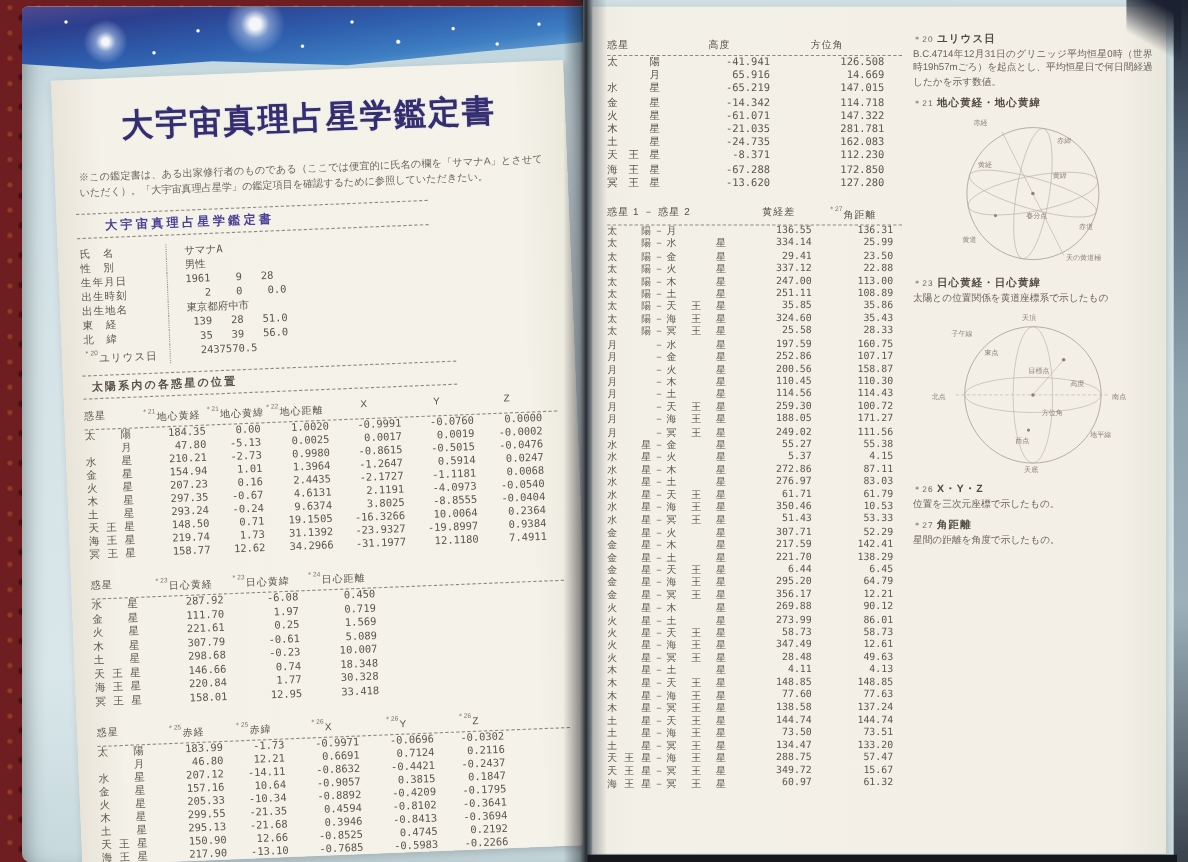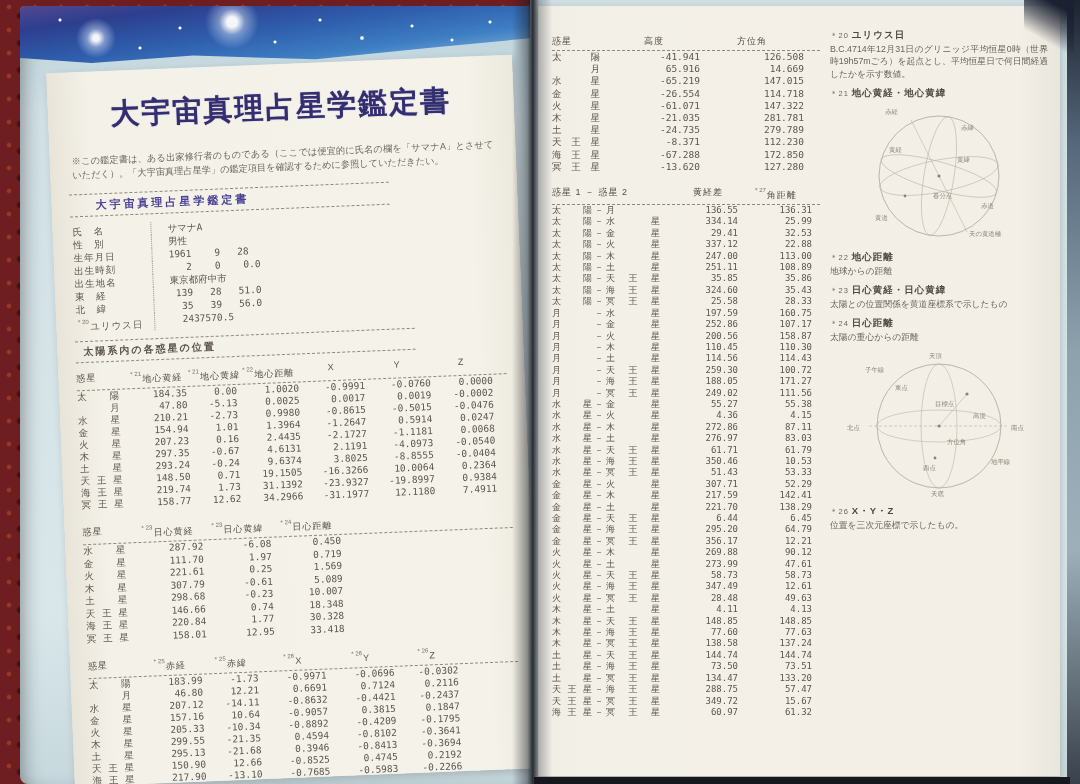--- a/index.html
+++ b/index.html
@@ -425,37 +425,37 @@
             <span class="cell num c1">65.916</span>
             <span class="cell num c2">14.669</span>
           </div>
           <div class="tr">
             <span class="cell c0"><span class="pn">水星</span></span>
             <span class="cell num c1">-65.219</span>
             <span class="cell num c2">147.015</span>
           </div>
           <div class="tr">
             <span class="cell c0"><span class="pn">金星</span></span>
-            <span class="cell num c1">-26.554</span>
+            <span class="cell num c1">-14.342</span>
             <span class="cell num c2">114.718</span>
           </div>
           <div class="tr">
             <span class="cell c0"><span class="pn">火星</span></span>
             <span class="cell num c1">-61.071</span>
             <span class="cell num c2">147.322</span>
           </div>
           <div class="tr">
             <span class="cell c0"><span class="pn">木星</span></span>
             <span class="cell num c1">-21.035</span>
             <span class="cell num c2">281.781</span>
           </div>
           <div class="tr">
             <span class="cell c0"><span class="pn">土星</span></span>
             <span class="cell num c1">-24.735</span>
-            <span class="cell num c2">279.789</span>
+            <span class="cell num c2">162.083</span>
           </div>
           <div class="tr">
             <span class="cell c0"><span class="pn">天王星</span></span>
             <span class="cell num c1">-8.371</span>
             <span class="cell num c2">112.230</span>
           </div>
           <div class="tr">
             <span class="cell c0"><span class="pn">海王星</span></span>
             <span class="cell num c1">-67.288</span>
             <span class="cell num c2">172.850</span>
@@ -478,21 +478,21 @@
             <span class="cell num c2">136.31</span>
           </div>
           <div class="tr">
             <span class="cell c0"><span class="pn p1">太陽</span><span class="dashj">－</span><span class="pn p2">水星</span></span>
             <span class="cell num c1">334.14</span>
             <span class="cell num c2">25.99</span>
           </div>
           <div class="tr">
             <span class="cell c0"><span class="pn p1">太陽</span><span class="dashj">－</span><span class="pn p2">金星</span></span>
             <span class="cell num c1">29.41</span>
-            <span class="cell num c2">32.53</span>
+            <span class="cell num c2">23.50</span>
           </div>
           <div class="tr">
             <span class="cell c0"><span class="pn p1">太陽</span><span class="dashj">－</span><span class="pn p2">火星</span></span>
             <span class="cell num c1">337.12</span>
             <span class="cell num c2">22.88</span>
           </div>
           <div class="tr">
             <span class="cell c0"><span class="pn p1">太陽</span><span class="dashj">－</span><span class="pn p2">木星</span></span>
             <span class="cell num c1">247.00</span>
             <span class="cell num c2">113.00</span>
@@ -557,21 +557,21 @@
             <span class="cell num c1">249.02</span>
             <span class="cell num c2">111.56</span>
           </div>
           <div class="tr">
             <span class="cell c0"><span class="pn p1">水星</span><span class="dashj">－</span><span class="pn p2">金星</span></span>
             <span class="cell num c1">55.27</span>
             <span class="cell num c2">55.38</span>
           </div>
           <div class="tr">
             <span class="cell c0"><span class="pn p1">水星</span><span class="dashj">－</span><span class="pn p2">火星</span></span>
-            <span class="cell num c1">4.36</span>
+            <span class="cell num c1">5.37</span>
             <span class="cell num c2">4.15</span>
           </div>
           <div class="tr">
             <span class="cell c0"><span class="pn p1">水星</span><span class="dashj">－</span><span class="pn p2">木星</span></span>
             <span class="cell num c1">272.86</span>
             <span class="cell num c2">87.11</span>
           </div>
           <div class="tr">
             <span class="cell c0"><span class="pn p1">水星</span><span class="dashj">－</span><span class="pn p2">土星</span></span>
             <span class="cell num c1">276.97</span>
@@ -623,21 +623,21 @@
             <span class="cell num c2">12.21</span>
           </div>
           <div class="tr">
             <span class="cell c0"><span class="pn p1">火星</span><span class="dashj">－</span><span class="pn p2">木星</span></span>
             <span class="cell num c1">269.88</span>
             <span class="cell num c2">90.12</span>
           </div>
           <div class="tr">
             <span class="cell c0"><span class="pn p1">火星</span><span class="dashj">－</span><span class="pn p2">土星</span></span>
             <span class="cell num c1">273.99</span>
-            <span class="cell num c2">47.61</span>
+            <span class="cell num c2">86.01</span>
           </div>
           <div class="tr">
             <span class="cell c0"><span class="pn p1">火星</span><span class="dashj">－</span><span class="pn p2">天王星</span></span>
             <span class="cell num c1">58.73</span>
             <span class="cell num c2">58.73</span>
           </div>
           <div class="tr">
             <span class="cell c0"><span class="pn p1">火星</span><span class="dashj">－</span><span class="pn p2">海王星</span></span>
             <span class="cell num c1">347.49</span>
             <span class="cell num c2">12.61</span>
@@ -721,34 +721,26 @@
         <text x="44" y="10">赤経</text>
         <text x="120" y="26">赤緯</text>
         <text x="48" y="48">黄経</text>
         <text x="116" y="58">黄緯</text>
         <text x="92" y="94">春分点</text>
         <text x="34" y="116">黄道</text>
         <text x="140" y="104">赤道</text>
         <text x="128" y="132">天の黄道極</text>
       </svg>
 
-      <div class="note-item">
-        <div class="note-term"><span class="nref">＊22</span><span>地心距離</span></div>
-        <div class="note-body">地球からの距離</div>
-      </div>
 
       <div class="note-item">
         <div class="note-term"><span class="nref">＊23</span><span>日心黄経・日心黄緯</span></div>
         <div class="note-body">太陽との位置関係を黄道座標系で示したもの</div>
       </div>
 
-      <div class="note-item">
-        <div class="note-term"><span class="nref">＊24</span><span>日心距離</span></div>
-        <div class="note-body">太陽の重心からの距離</div>
-      </div>
 
 
       <svg class="diagram" width="200" height="150" viewBox="0 0 200 150">
         <circle class="ln" cx="100" cy="78" r="62"></circle>
         <ellipse class="lt" cx="100" cy="78" rx="62" ry="16"></ellipse>
         <ellipse class="lt" cx="100" cy="78" rx="18" ry="62"></ellipse>
         <line class="lt" x1="30" y1="78" x2="170" y2="78" stroke-dasharray="3 2"></line>
         <line class="lt" x1="100" y1="78" x2="128" y2="46"></line>
         <circle class="dot" cx="128" cy="46" r="1.6"></circle>
         <circle class="dot" cx="100" cy="78" r="1.6"></circle>
@@ -764,20 +756,24 @@
         <text x="84" y="122">西点</text>
         <text x="152" y="116">地平線</text>
         <text x="92" y="148">天底</text>
       </svg>
 
       <div class="note-item">
         <div class="note-term"><span class="nref">＊26</span><span>X・Y・Z</span></div>
         <div class="note-body">位置を三次元座標で示したもの。</div>
       </div>
 
+      <div class="note-item">
+        <div class="note-term"><span class="nref">＊27</span><span>角距離</span></div>
+        <div class="note-body">星間の距離を角度で示したもの。</div>
+      </div>
 
     </div>
   </div>
 </div>
 
 <div class="gutter"></div>
 <div class="edge-right"></div>
 <div class="corner-tr"></div>
 <div class="edge-bottom"></div>
 

